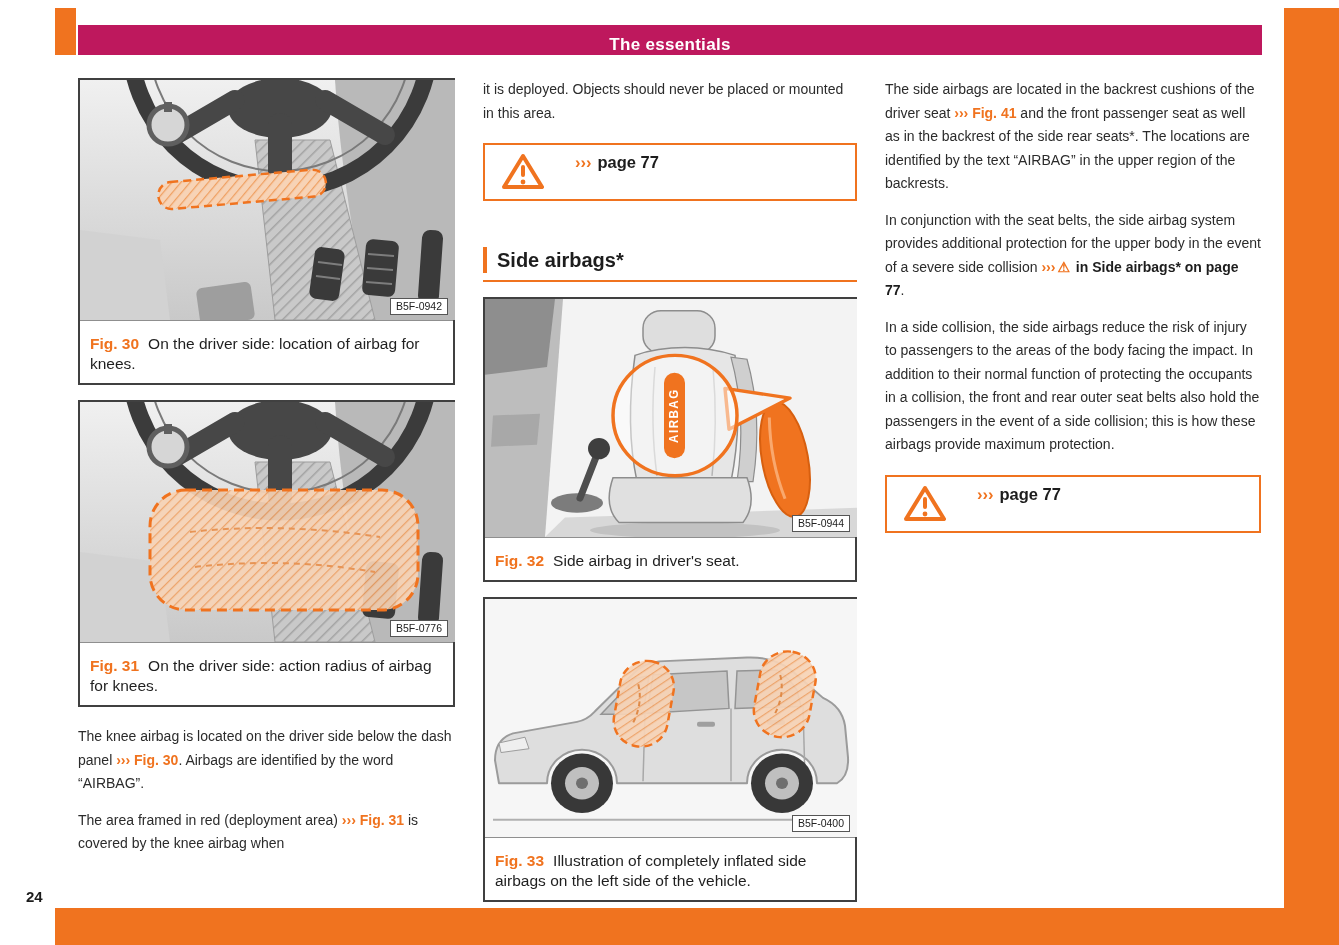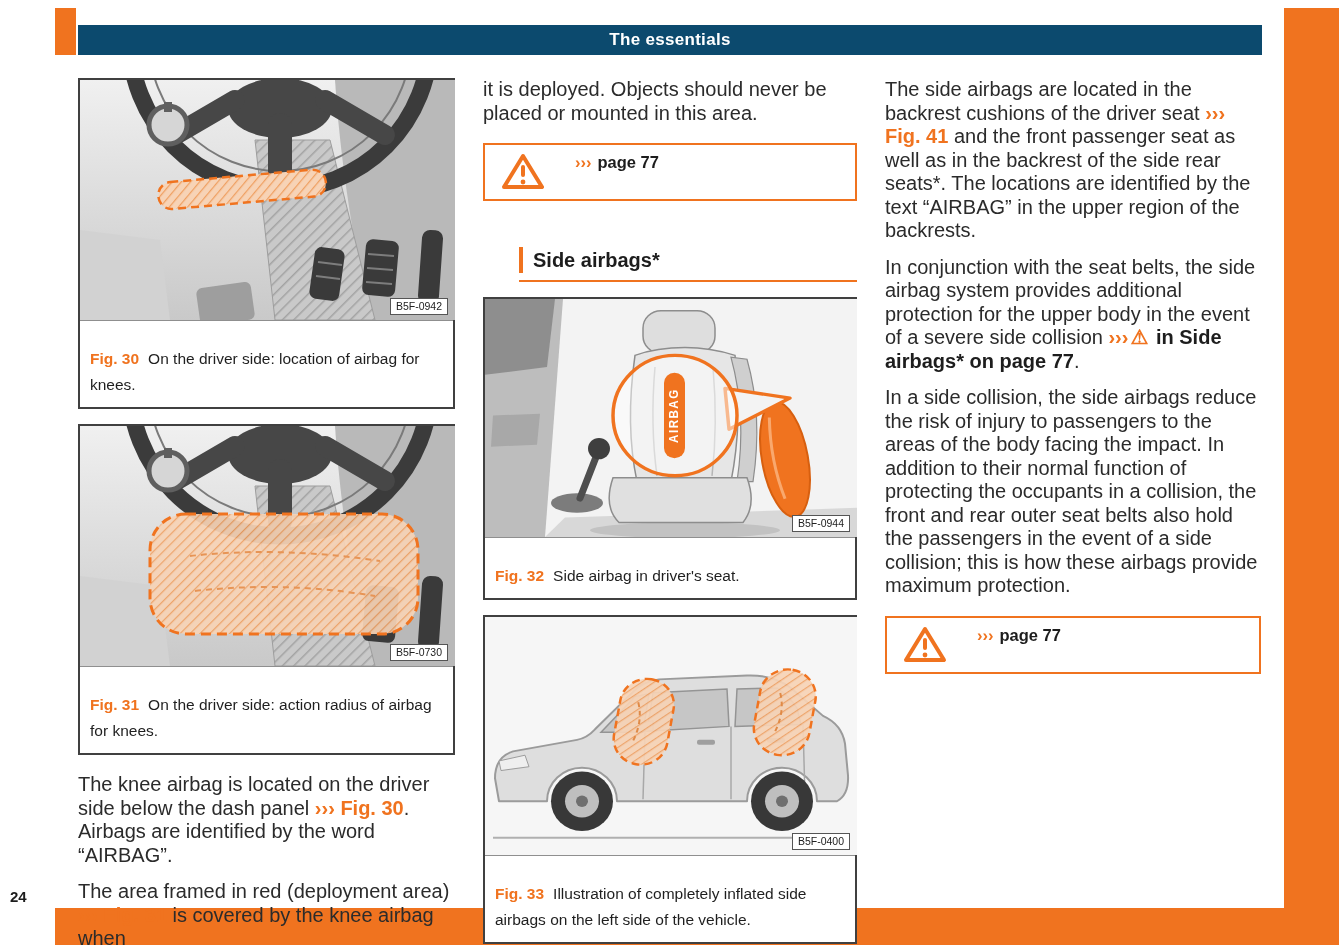--- a/index.html
+++ b/index.html
@@ -7,68 +7,68 @@
     width:1339px;height:945px;position:relative;background:#ffffff;
     font-family:"Liberation Sans", sans-serif;color:#2b2b2b;overflow:hidden;
   }
   
   .orange{background:#F0731F;}
   #frame-right{position:absolute;left:1284px;top:8px;width:55px;height:937px;}
   #frame-bottom{position:absolute;left:55px;top:908px;width:1284px;height:37px;}
   #frame-topleft{position:absolute;left:55px;top:8px;width:21px;height:47px;}
   #header-bar{
     position:absolute;left:78px;top:25px;width:1184px;height:30px;
-    background:#0c4a6e;color:#ffffff;font-weight:bold;font-size:17px;
-    display:flex;align-items:center;justify-content:center;letter-spacing:.3px;
-  }
-  #page-number{position:absolute;left:10px;top:888px;font-size:15px;font-weight:bold;color:#1c1c1c;}
+    background:#be185d;color:#ffffff;font-weight:bold;font-size:17px;
+    display:flex;align-items:flex-end;justify-content:center;letter-spacing:.3px;
+  }
+  #page-number{position:absolute;left:26px;top:888px;font-size:15px;font-weight:bold;color:#1c1c1c;}
 
   
   .col{position:absolute;top:78px;}
   #col1{left:78px;width:377px;}
   #col2{left:483px;width:374px;}
   #col3{left:885px;width:376px;}
 
   
   .sec-head-wrap{margin-bottom:15px;}
   .sec-head{
     font-size:20px;font-weight:bold;color:#1d1d1d;line-height:26px;
     border-left:4px solid #F0731F;padding-left:10px;
   }
   .sec-rule{height:2px;background:#F0731F;margin-top:7px;}
 
   
-  p{font-size:20px;line-height:23.5px;margin:0 0 13px 0;}
+  p{font-size:14px;line-height:23.5px;margin:0 0 13px 0;}
   .ref{color:#F0731F;font-weight:bold;}
   .arrows{color:#F0731F;font-weight:bold;}
   .b{font-weight:bold;color:#1d1d1d;}
   .inline-warn{color:#F0731F;font-weight:bold;margin:0 2px;}
 
   
   .figure{border:2px solid #404040;background:#ffffff;margin-bottom:15px;}
   .fig-img{position:relative;border-bottom:1px solid #8f8f8f;font-size:0;}
   .fig-img svg{display:block;}
   .fig-code{
     position:absolute;right:5px;bottom:5px;background:#ffffff;border:1px solid #555555;
     font-size:10.5px;line-height:15px;padding:0 5px;color:#222222;
   }
-  .caption{padding:25px 10px 9px 10px;font-size:15.5px;line-height:26px;color:#1f1f1f;}
+  .caption{padding:13px 10px 9px 10px;font-size:15.5px;line-height:20px;color:#1f1f1f;}
   .figlabel{color:#F0731F;font-weight:bold;margin-right:9px;}
 
   
   .warnbox{
     border:2px solid #F0731F;display:flex;align-items:flex-start;
     padding:8px 16px;gap:30px;height:38px;background:#ffffff;
   }
   .warn-text{font-size:16.5px;}
   .warn-text .arrows{margin-right:6px;}
   .warn-text .pg{font-weight:bold;color:#1d1d1d;}
 
   .mt18{margin-top:18px;}
-  .mt46{margin-top:46px;margin-left:36px;}
+  .mt46{margin-top:46px;}
 </style>
 </head>
 <body>
 
 <div id="frame-topleft" class="orange"></div>
 <div id="header-bar">
   <span>The essentials</span>
 </div>
 <div id="frame-right" class="orange"></div>
 <div id="frame-bottom" class="orange"></div>
@@ -162,21 +162,21 @@
         <g fill="#3a3a3a">
           <rect x="284" y="160" width="33" height="56" rx="7" transform="rotate(5 300 188)"></rect>
           <rect x="340" y="150" width="21" height="74" rx="8" transform="rotate(4 350 187)"></rect>
         </g>
         <rect x="70" y="88" width="268" height="120" rx="36" fill="url(#ho31)" fill-opacity="0.92" stroke="#F0731F" stroke-width="3" stroke-dasharray="10 6"></rect>
         <g stroke="#e79455" stroke-width="2" stroke-dasharray="6 5" fill="none">
           <path d="M110 130 Q 200 120 300 135"></path>
           <path d="M115 165 Q 205 155 295 170"></path>
         </g>
       </svg>
-      <div class="fig-code">B5F-0730</div>
+      <div class="fig-code">B5F-0776</div>
     </div>
     <div class="caption">
       <span class="figlabel">Fig. 31</span><span>On the driver side: action radius of airbag for knees.</span>
     </div>
   </div>
 
   <p class="mt18"><span>The knee airbag is located on the driver side below the dash panel </span><span class="ref">››› Fig. 30</span><span>. Airbags are identified by the word “AIRBAG”.</span></p>
 
   <p><span>The area framed in red (deployment area) </span><span class="ref">››› Fig. 31</span><span> is covered by the knee airbag when</span></p>
 </div>

